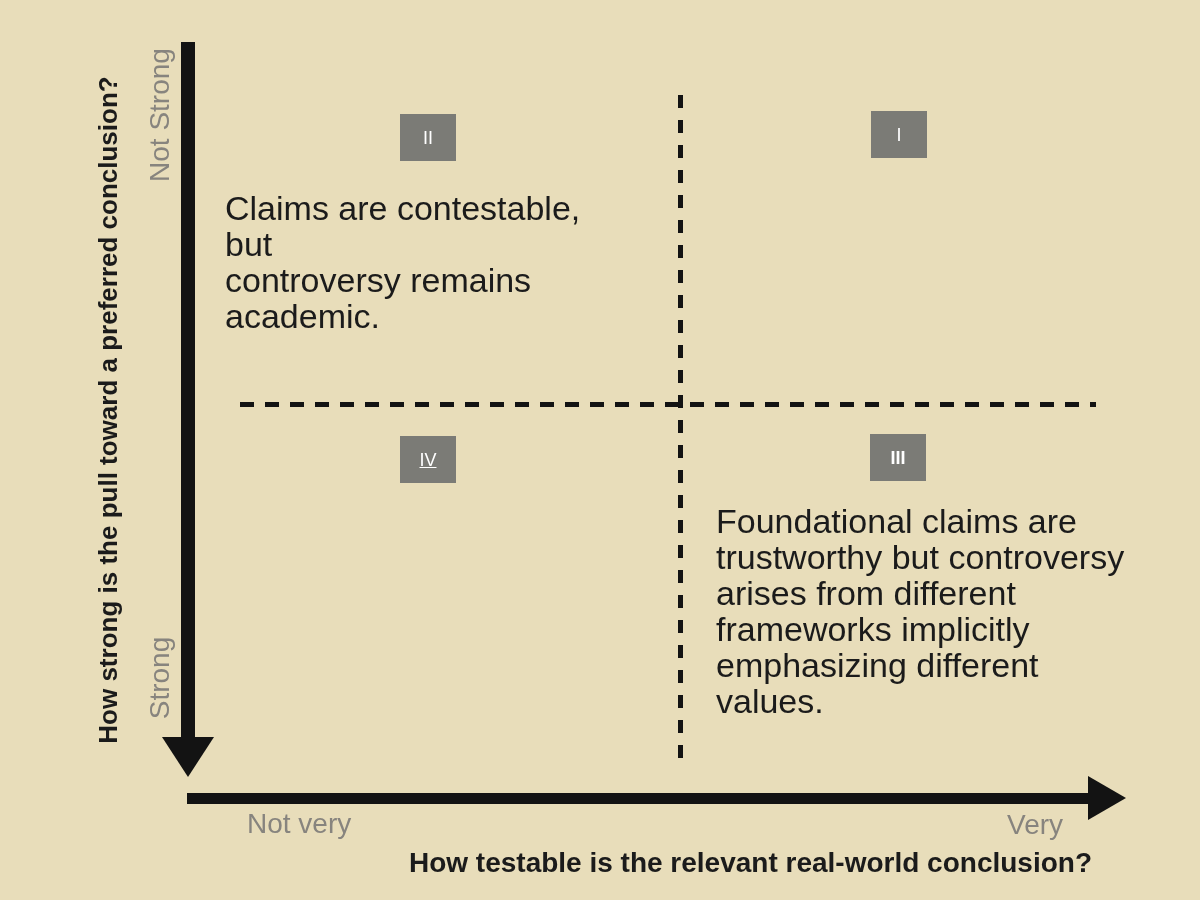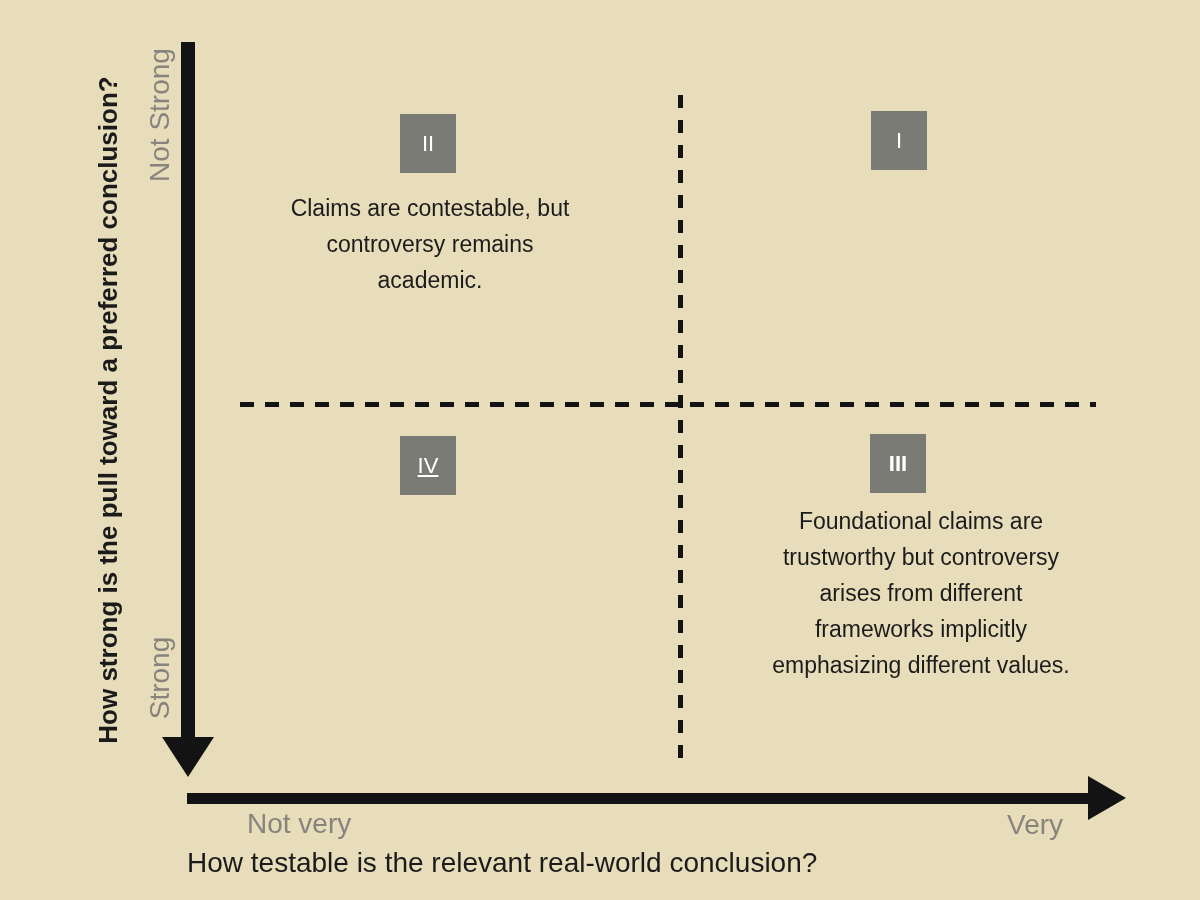--- a/index.html
+++ b/index.html
@@ -62,48 +62,48 @@
     position:absolute;left:90px;top:100px;width:140px;height:30px;
     font-size:28px;color:var(--muted-label);text-align:center;white-space:nowrap;line-height:30px;
   }
   .y-bottom-label{
     position:absolute;left:115px;top:663px;width:90px;height:30px;
     font-size:28px;color:var(--muted-label);text-align:center;white-space:nowrap;line-height:30px;
   }
 
   .x-title{
     position:absolute;left:187px;top:847px;width:905px;
-    font-size:28px;font-weight:normal;text-align:left;white-space:nowrap;
+    font-size:28px;font-weight:bold;text-align:right;white-space:nowrap;
     color:var(--text);
   }
   .x-left-label{
     position:absolute;left:218px;top:808px;
     font-size:28px;color:var(--muted-label);white-space:nowrap;margin-left:29px;
   }
   .x-right-label{
     position:absolute;left:1007px;top:809px;
     font-size:28px;color:var(--muted-label);white-space:nowrap;text-align:right;
   }
 
   
   .badge{
-    position:absolute;width:56px;height:59px;
+    position:absolute;width:56px;height:47px;
     background:var(--badge-bg);color:var(--badge-text);
     display:flex;align-items:center;justify-content:center;
-    font-size:22px;line-height:1;
+    font-size:18px;line-height:1;
   }
   .badge-q2{left:400px;top:114px;}
   .badge-q1{left:871px;top:111px;}
   .badge-q4{left:400px;top:436px;text-decoration:underline;}
   .badge-q3{left:870px;top:434px;font-weight:bold;}
 
   
   .quad-text{
     position:absolute;width:410px;
-    font-size:23px;line-height:36px;text-align:center;
+    font-size:34px;line-height:36px;text-align:left;
     color:var(--text);white-space:pre-line;
   }
   .text-q2{left:225px;top:190px;}
   .text-q1{left:695px;top:186px;}
   .text-q4{left:225px;top:508px;}
   .text-q3{left:716px;top:503px;}
 </style>
 </head>
 <body>
 

